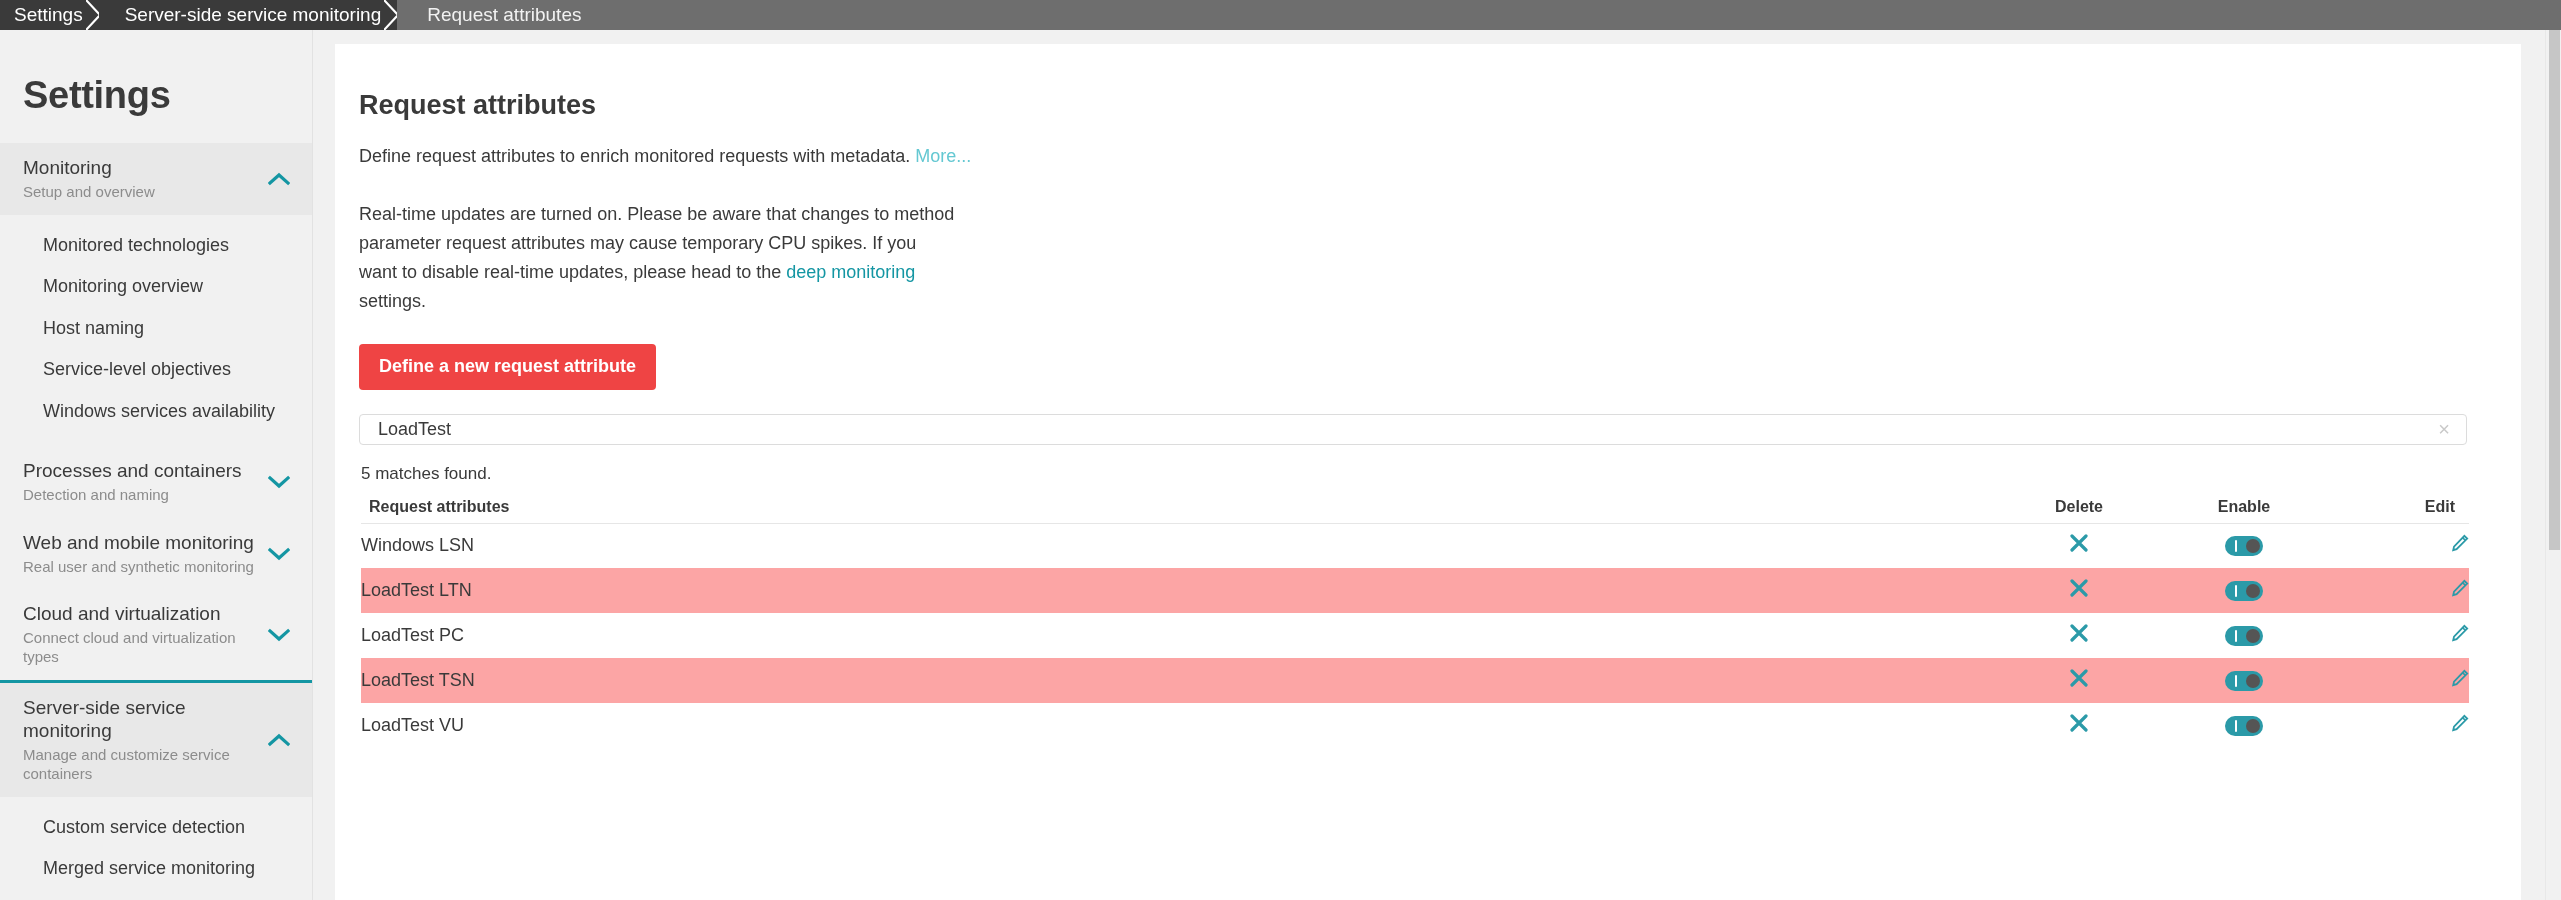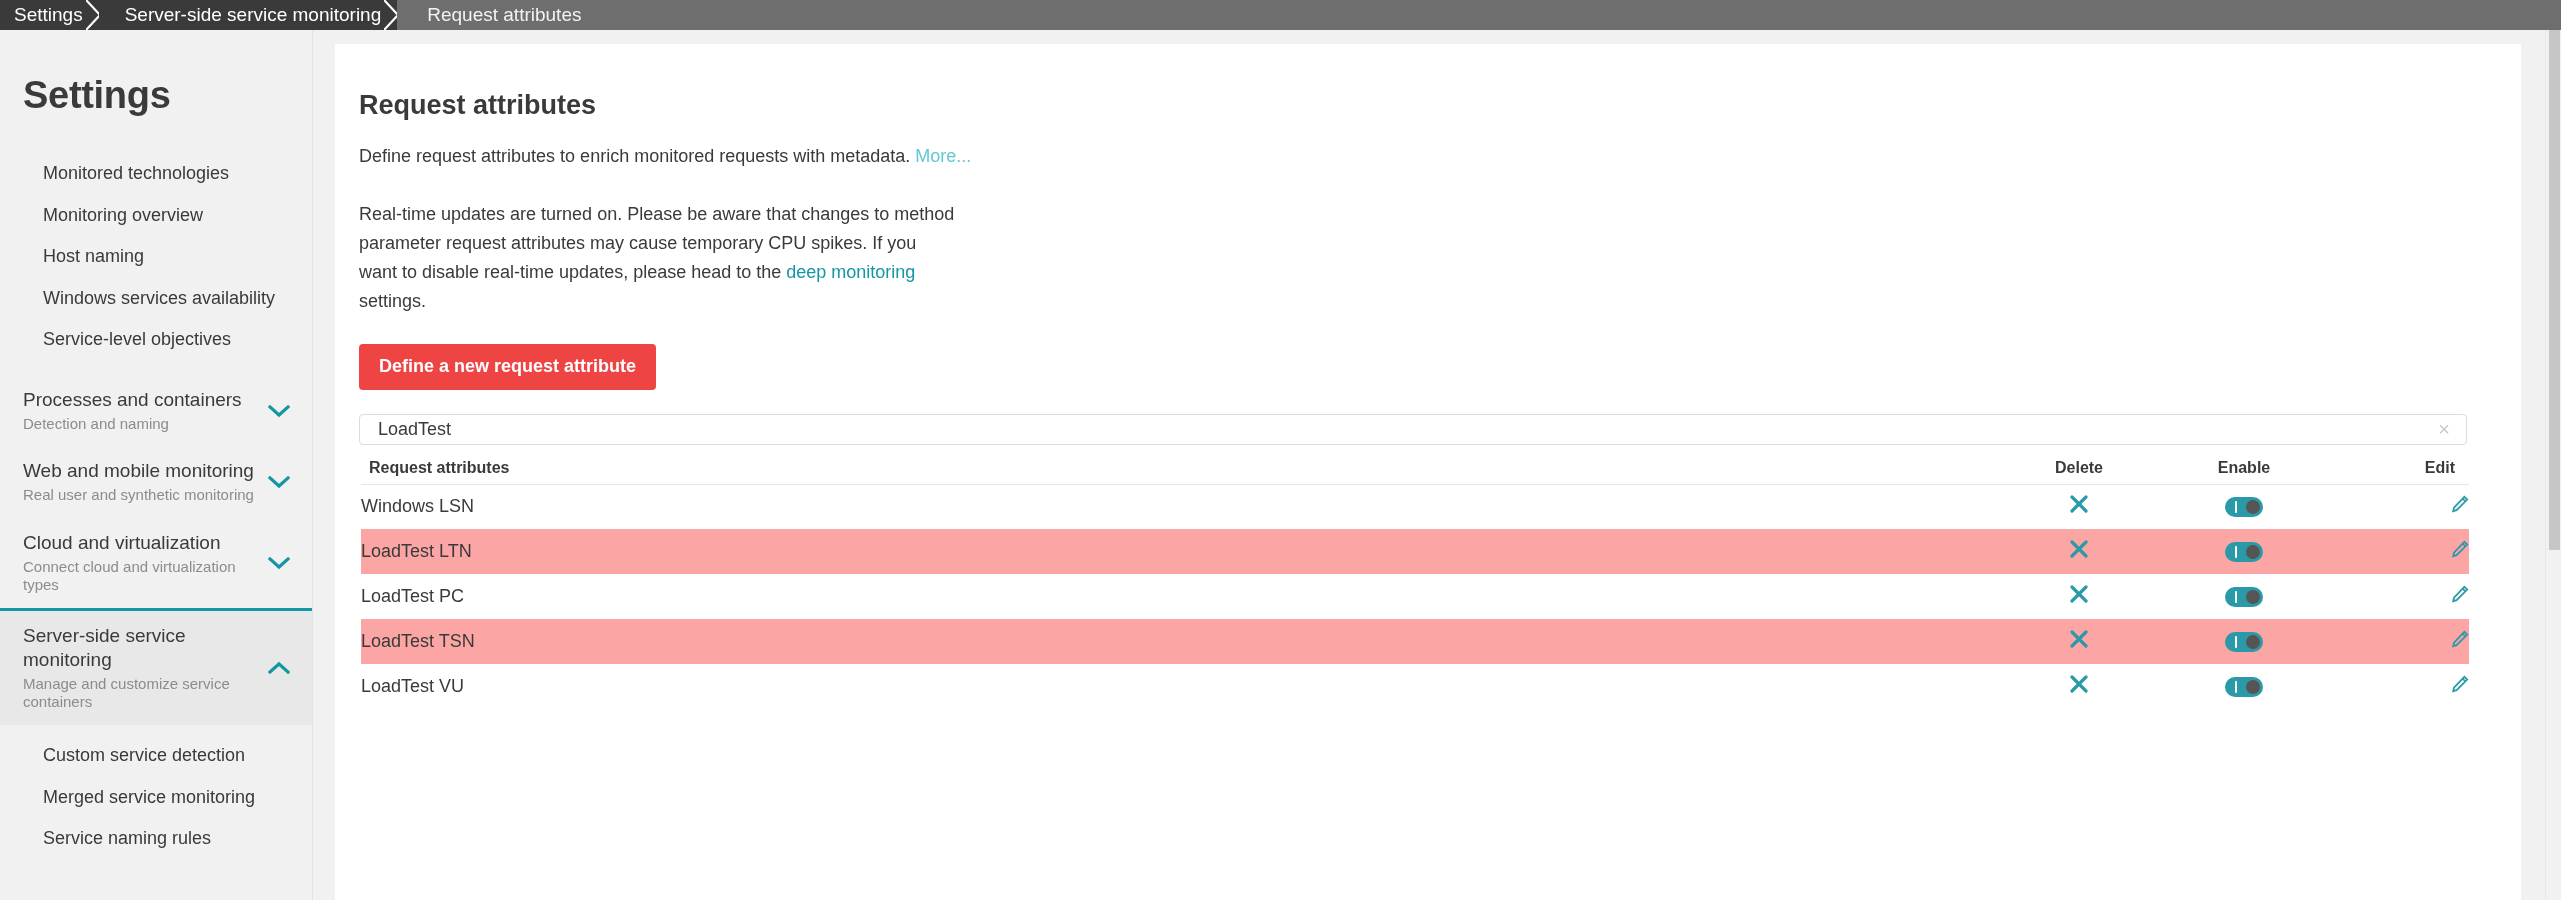--- a/index.html
+++ b/index.html
@@ -301,26 +301,35 @@
     <span>Request attributes</span>
   </div>
 </div>
 
 <div class="layout">
 
   <aside class="sidebar">
     <div class="settings-title">Settings</div>
 
     <div class="nav-group expanded">
+      <div class="group-head">
+        <span class="g-title">Monitoring</span>
+        <span class="g-sub">Setup and overview</span>
+        <span class="chev">
+          <svg width="22" height="14" viewBox="0 0 22 14">
+              <path d="M2 11 L11 3 L20 11" fill="none" stroke="#1496a3" stroke-width="3.2" stroke-linecap="square"></path>
+            </svg>
+        </span>
+      </div>
       <div class="sub-list">
         <div class="sub-item"><span>Monitored technologies</span></div>
         <div class="sub-item"><span>Monitoring overview</span></div>
         <div class="sub-item"><span>Host naming</span></div>
+        <div class="sub-item"><span>Service-level objectives</span></div>
         <div class="sub-item"><span>Windows services availability</span></div>
-        <div class="sub-item"><span>Service-level objectives</span></div>
       </div>
     </div>
 
     <div class="nav-group">
       <div class="group-head">
         <span class="g-title">Processes and containers</span>
         <span class="g-sub">Detection and naming</span>
         <span class="chev">
           <svg width="22" height="14" viewBox="0 0 22 14">
               <path d="M2 3 L11 11 L20 3" fill="none" stroke="#1496a3" stroke-width="3.2" stroke-linecap="square"></path>
@@ -387,20 +396,21 @@
           <span>Real-time updates are turned on. Please be aware that changes to method parameter request attributes may cause temporary CPU spikes. If you want to disable real-time updates, please head to the </span><a class="link dark-teal" href="#">deep monitoring</a><span> settings.</span>
         </p>
 
         <button class="btn-primary">Define a new request attribute</button>
 
         <div class="search-wrap">
           <input class="search-input" type="text" value="LoadTest" style="">
           <span class="search-clear">×</span>
         </div>
 
+        <div class="matches">5 matches found.</div>
 
         <table class="ra-table">
           <colgroup>
             <col class="w-name">
               <col class="w-del">
               <col class="w-en">
               <col class="w-edit">
           </colgroup>
           <thead>
             <tr>

